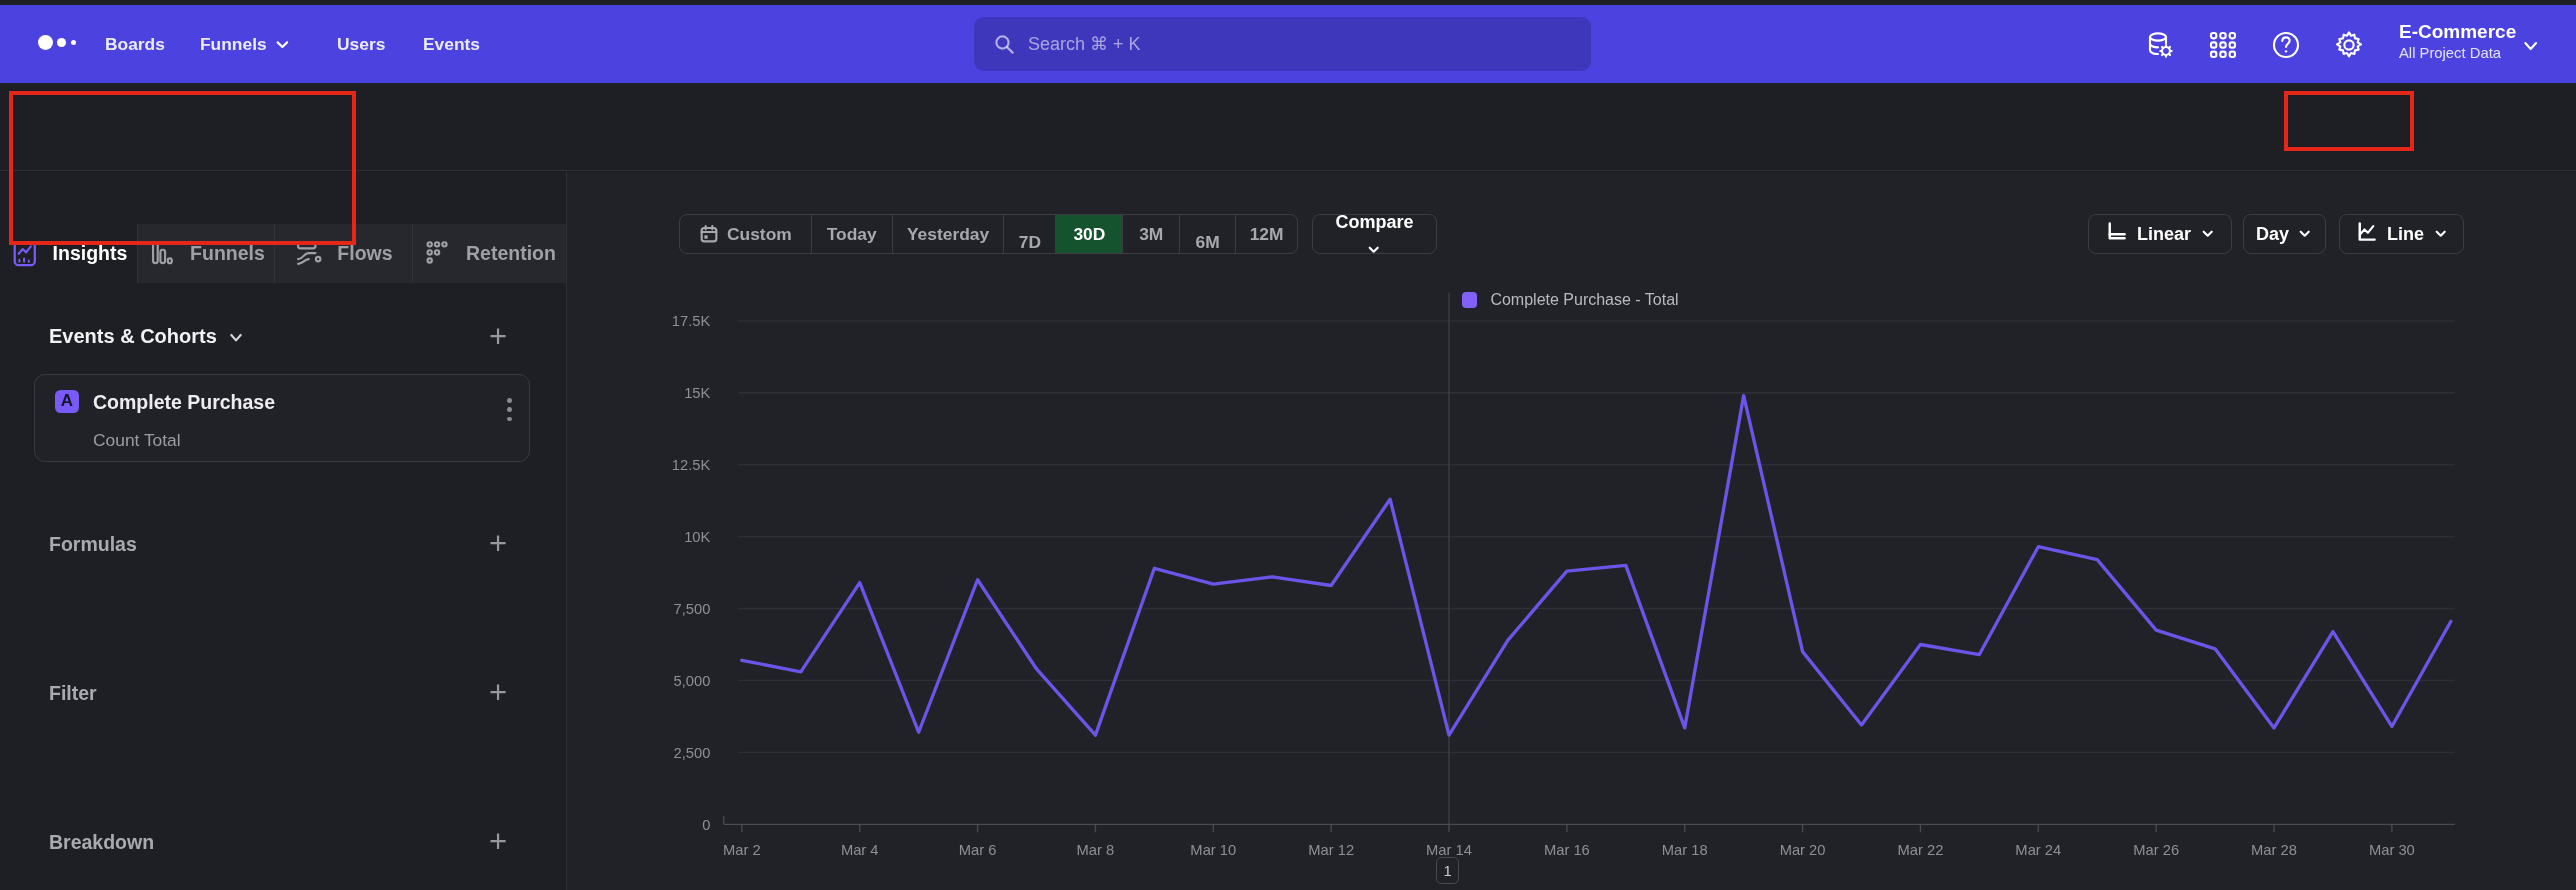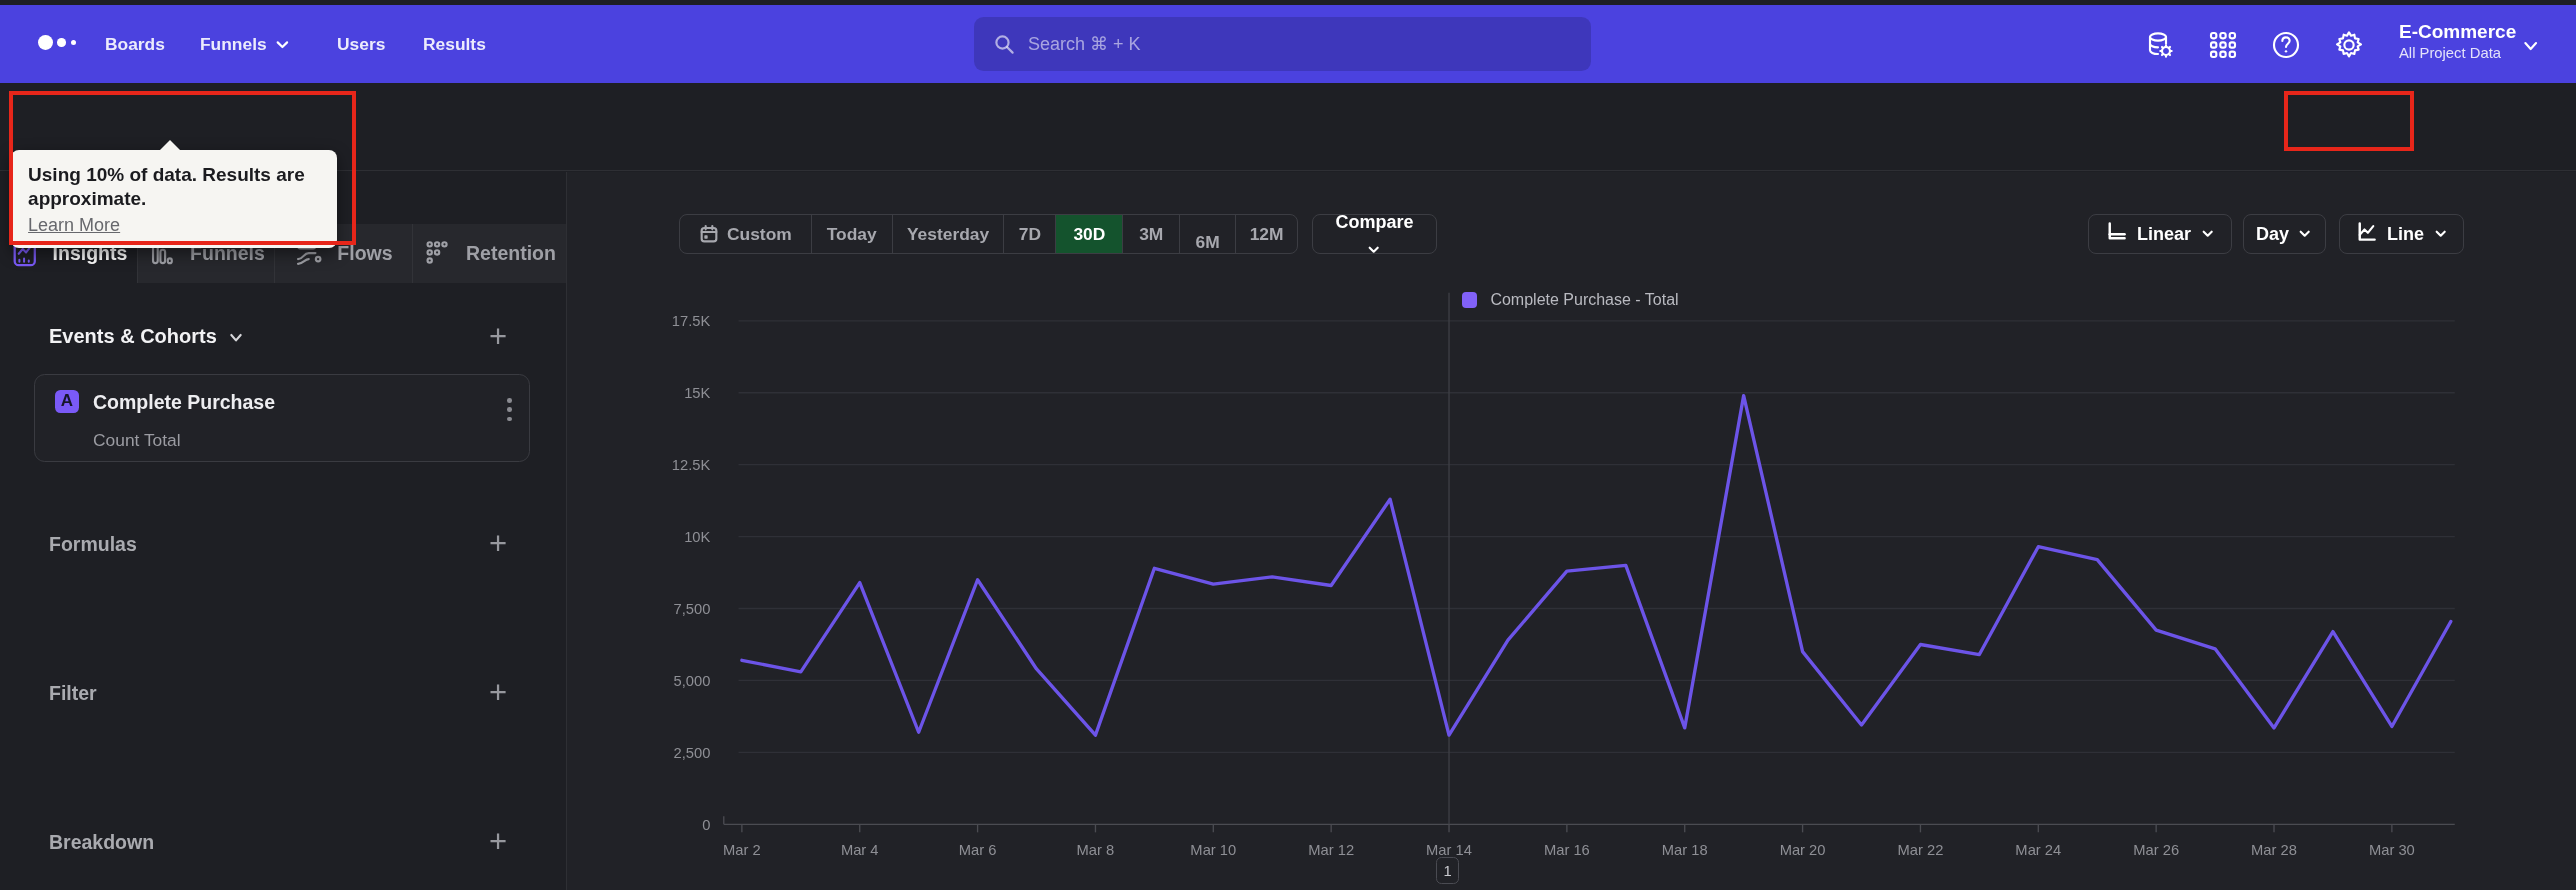--- a/index.html
+++ b/index.html
@@ -105,21 +105,21 @@
       <span class="chev">
         <svg width="14.8" height="14.8" viewBox="0 0 22 22">
             <path d="M4 8 L11 15 L18 8" class="icon-stroke" style="stroke:#fff;"></path>
           </svg>
       </span>
     </div>
     <div class="nav-item" style="left:337px;">
       <span>Users</span>
     </div>
     <div class="nav-item" style="left:423px;">
-      <span>Results</span>
+      <span>Events</span>
     </div>
 
     <div class="searchbar">
       <span style="width:23px;height:23px;color:rgba(255,255,255,0.6);">
         <svg width="23" height="23" viewBox="0 0 34 34">
             <circle cx="14" cy="14" r="9" class="icon-stroke"></circle>
             <path d="M21 21 L29 29" class="icon-stroke"></path>
           </svg>
       </span>
       <span class="ph">Search  ⌘ + K</span>
@@ -306,21 +306,21 @@
             </svg>
           </span>
           <span>Custom</span>
         </div>
         <div class="seg" style="width: 81px;">
           <span>Today</span>
         </div>
         <div class="seg" style="width: 112px;">
           <span>Yesterday</span>
         </div>
-        <div class="seg" style="width: 52px;">
+        <div class="seg" style="width: 52px; align-items: flex-end;">
           <span>7D</span>
         </div>
         <div class="seg active" style="width: 67px;">
           <span>30D</span>
         </div>
         <div class="seg" style="width: 57px;">
           <span>3M</span>
         </div>
         <div class="seg" style="width: 56px; align-items: flex-end;">
           <span>6M</span>
@@ -435,21 +435,17 @@
           <text x="3214.6000000000004" y="1275">Mar 26</text>
           <text x="3390.4" y="1275">Mar 28</text>
           <text x="3566.2000000000003" y="1275">Mar 30</text>
         </g>
         <polyline points="1105.0,984.4 1192.9,1001.6 1280.8,868.5 1368.7,1091.7 1456.6,864.2 1544.5,997.3 1632.4,1096.0 1720.3,847.1 1808.2,870.7 1896.1,859.9 1984.0,872.8 2071.9,744.1 2159.8,1096.0 2247.7,954.3 2335.6,851.4 2423.5,842.8 2511.4,1085.2 2599.3,589.6 2687.2,971.5 2775.1,1080.9 2863.0,960.8 2950.9,975.8 3038.8,814.9 3126.7,834.2 3214.6,939.3 3302.5,967.2 3390.4,1085.2 3478.3,941.5 3566.2,1083.1 3654.1,926.5" fill="none" stroke="#6C54E8" stroke-width="5" stroke-linejoin="round" stroke-linecap="round"></polyline>
       </svg>
 
     <div class="pagebox">1</div>
   </div>
 
-  <div class="tooltip">
-    <div class="t1">Using 10% of data. Results are approximate.</div>
-    <span class="t2">Learn More</span>
-  </div>
   <div class="red-rect" style="left:8.7px;top:91px;width:347px;height:154px;"></div>
   <div class="red-rect" style="left:2284px;top:91px;width:130px;height:60px;"></div>
 
 </div>
 
 
 </body></html>

